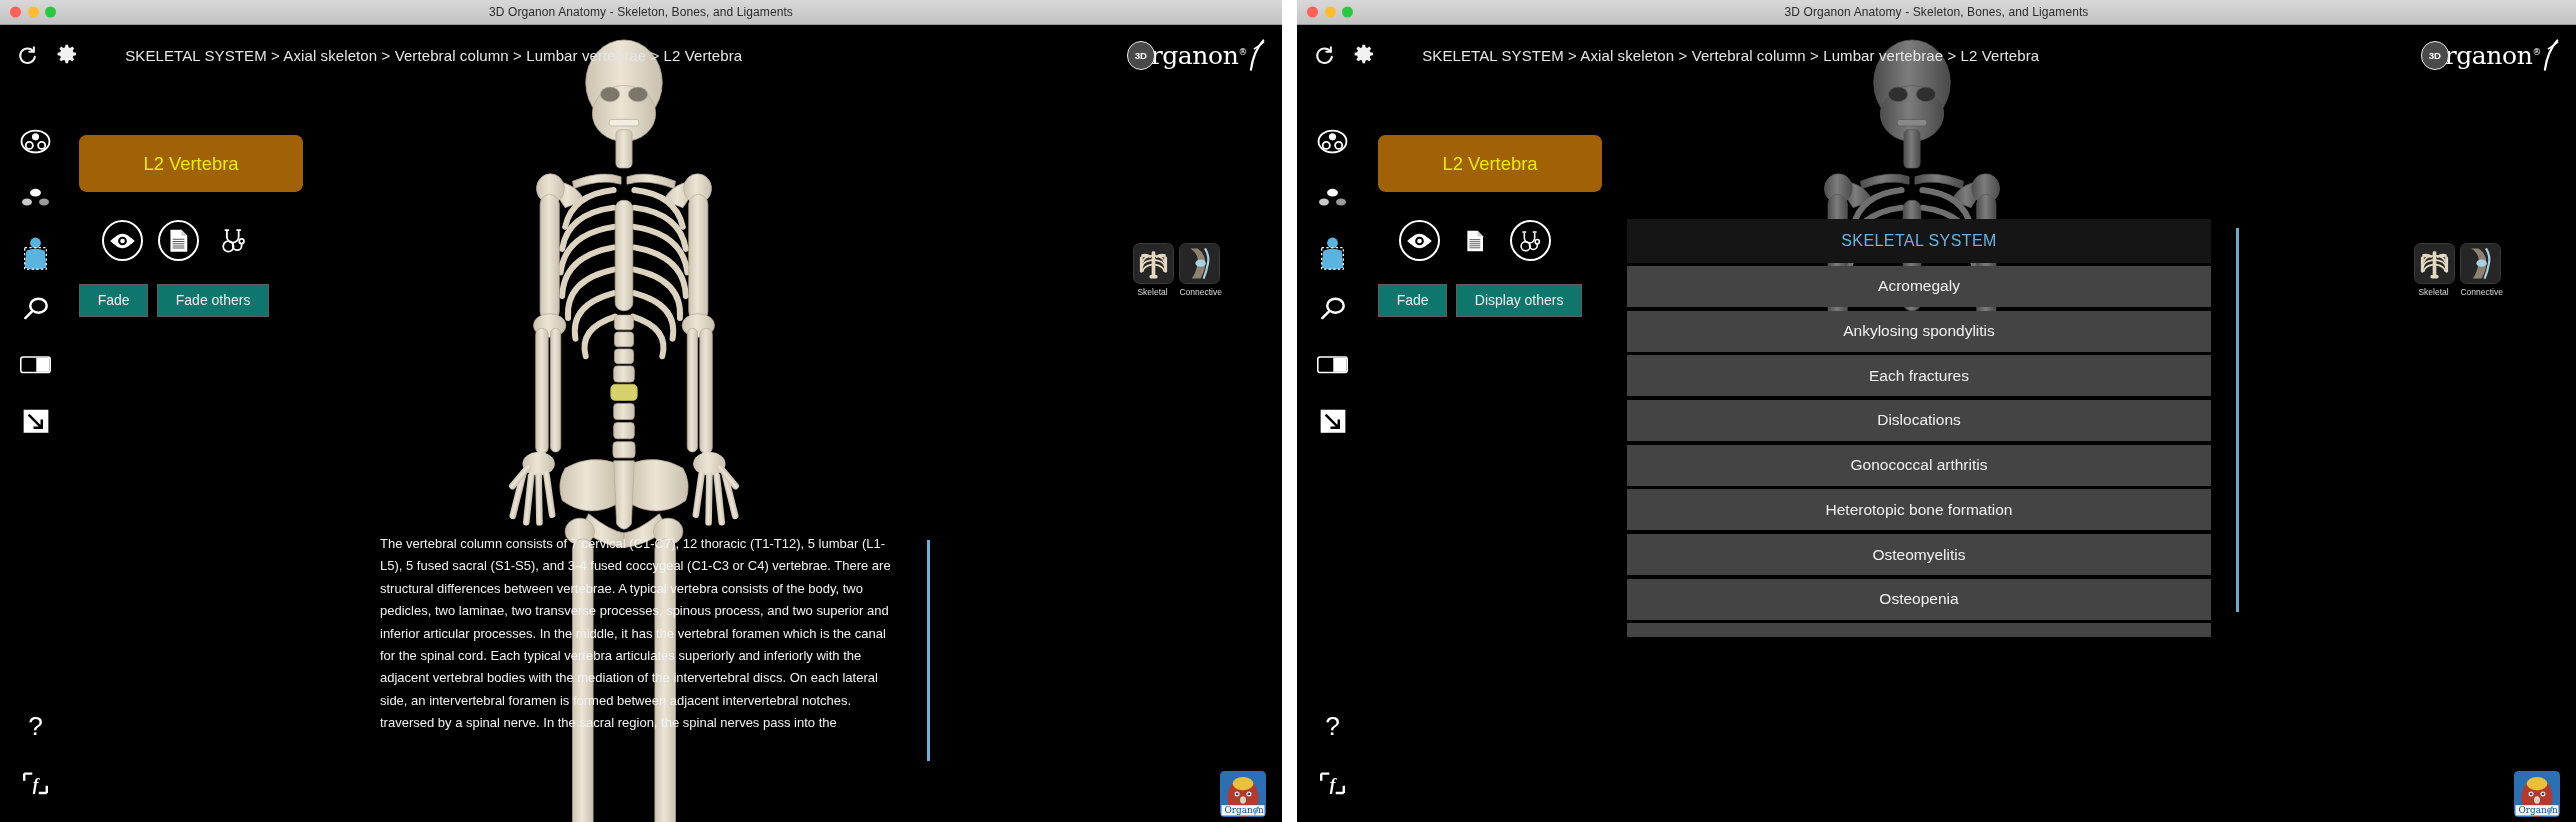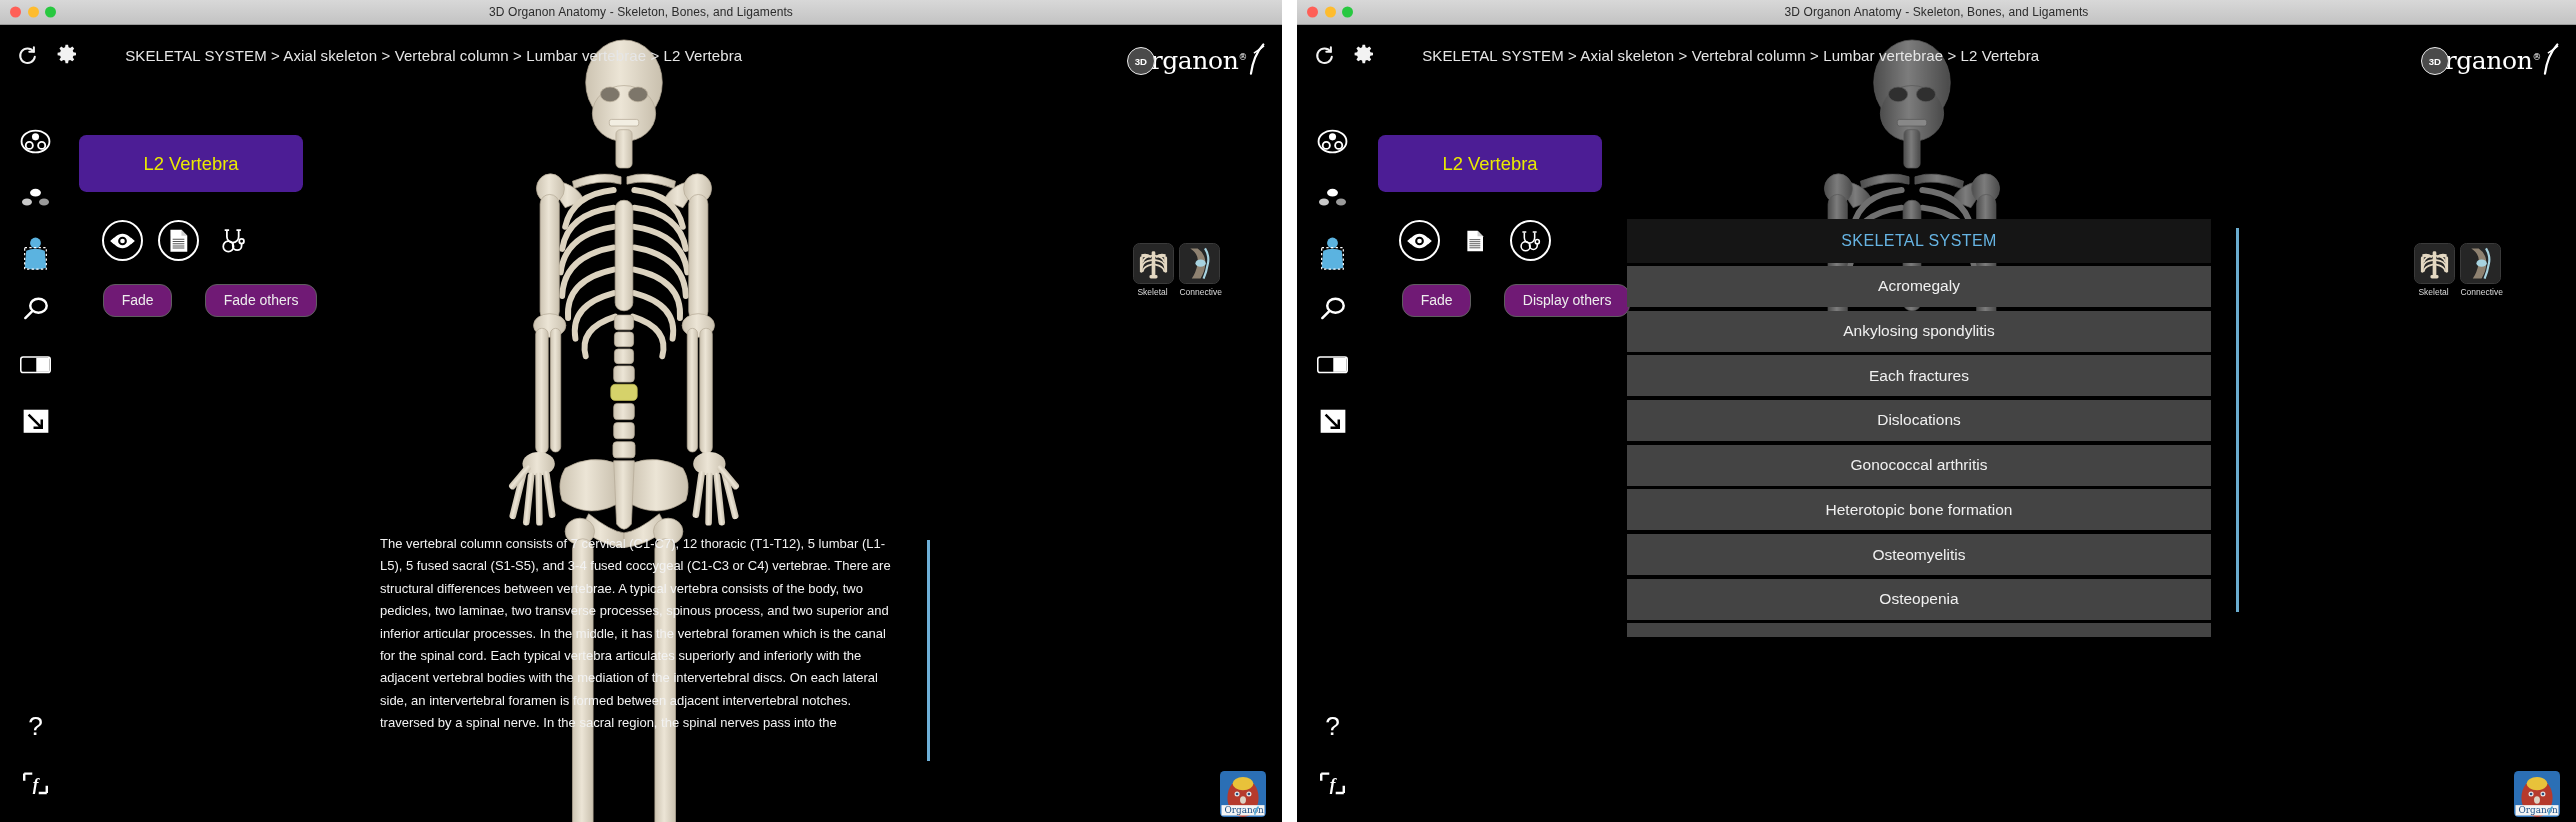--- a/index.html
+++ b/index.html
@@ -79,21 +79,21 @@
   #gear-wrap { margin-left: 5.9px; }
   .breadcrumb {
     margin-left: 41px;
     color: #e6e6e6;
     font-size: 15px;
     letter-spacing: 0.1px;
     white-space: nowrap;
   }
   .brand {
     position: absolute; right: 14.7px; top: 10.3px;
-    display: flex; align-items: flex-end;
+    display: flex; align-items: center;
     color: #fff;
     height: 40px;
   }
   .brand-mark {
     position: relative;
     width: 26.5px; height: 26.5px; border-radius: 50%;
     background: #4a4a4a;
     border: 1.5px solid #e9e9e9;
     display: flex; align-items: center; justify-content: center;
     font-size: 9.6px; font-weight: bold; color: #fff;
@@ -123,21 +123,21 @@
   }
   .rail-bottom {
     position: absolute; left: 0; bottom: 13.2px; width: 71px;
   }
 
   
   .sel-card {
     position: absolute;
     top: 110px;
     width: 224px; height: 57px;
-    background: #4c1d95;
+    background: #a16207;
     border-radius: 7.4px;
     display: flex; align-items: center; justify-content: center;
     z-index: 5;
   }
   .sel-card-text {
     color: #eaea00;
     font-size: 18.4px;
   }
 
   .icon-row {
@@ -161,28 +161,27 @@
     box-sizing: border-box;
   }
 
   .btn-row {
     position: absolute;
     top: 259px;
     display: flex; gap: 8.8px;
     z-index: 5;
   }
   .pill-btn {
-    background: #701a75;
+    background: #0f766e;
     border: 0.7px solid #5e5e5e;
     color: #ededed;
-    border-radius: 12px;
+    border-radius: 0;
     font-size: 14px;
     padding: 7.4px 17.7px;
     white-space: nowrap;
-    margin-left: 24px;
   }
 
   
   .viewport {
     position: absolute; inset: 0;
     background: #000;
     overflow: hidden;
   }
   .skeleton {
     position: absolute;

